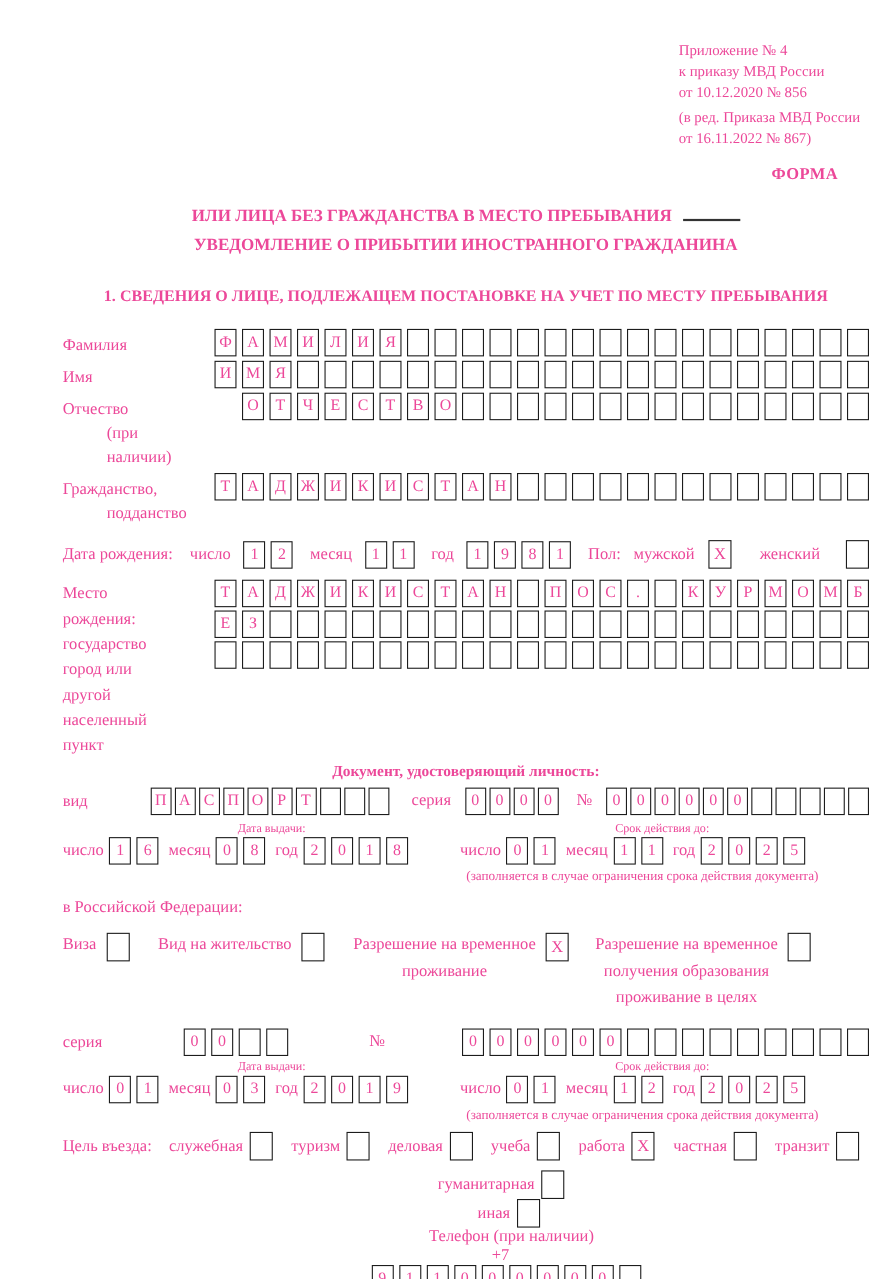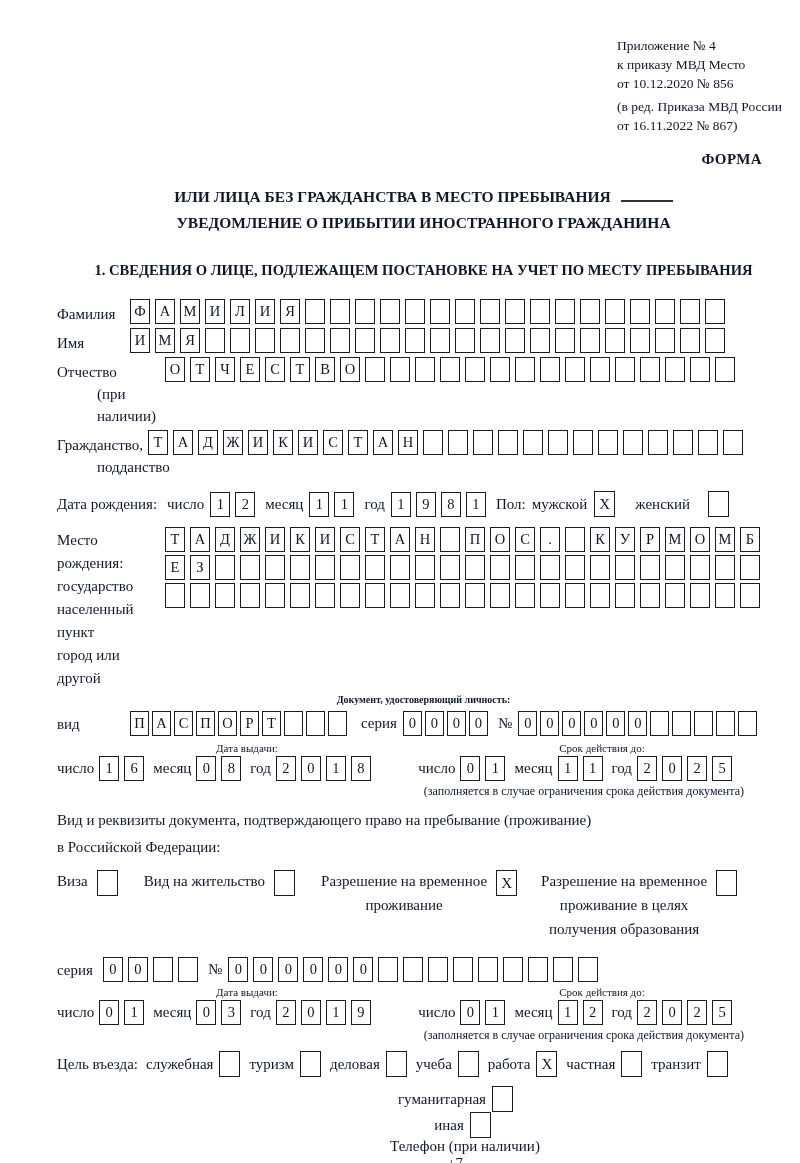--- a/index.html
+++ b/index.html
@@ -1,27 +1,27 @@
 <!DOCTYPE html>
 <html><head>
 <meta charset="utf-8">
 <style>
   html,body{margin:0;padding:0;background:#e8e8e8;}
   .page{width:800px;height:1163px;background:#fff;box-sizing:border-box;
         padding:36px 10px 18px 57px;font-family:"Liberation Serif","DejaVu Serif",serif;
-        color:#0f172a;overflow:hidden;position:relative;margin:0 auto;}
+        color:#ec4899;overflow:hidden;position:relative;margin:0 auto;}
   
   .hdr{margin-left:560px;font-size:13.5px;line-height:19px;}
   .hdr .mt{margin-top:4px;}
   .forma{font-weight:bold;font-size:15px;text-align:right;padding-right:28px;margin-top:16px;letter-spacing:.4px;}
   .title{text-align:center;font-weight:bold;font-size:15.5px;line-height:26px;margin-top:16px;}
   .blank{display:inline-block;width:52px;border-bottom:2.2px solid #333;margin-left:10px;vertical-align:baseline;}
   .sec{font-weight:bold;font-size:14.6px;text-align:center;margin-top:26px;margin-bottom:20px;}
   
-  .frow{display:flex;align-items:flex-start;margin-bottom:3px;font-size:15px;}
+  .frow{display:flex;align-items:flex-start;margin-bottom:3px;font-size:15px;justify-content:space-between;}
   .ac{align-items:center;}
   .flabel{flex:0 0 auto;padding-top:4px;line-height:22px;}
   .w73{width:73px;} .w91{width:91px;} .w108{width:108px;}
   .sub{line-height:22px;margin-left:40px;}
   .boxes{display:flex;gap:5px;flex:0 0 auto;}
   .box{flex:0 0 auto;width:20px;height:25px;border:1.6px solid #1c1c1c;text-align:center;
        font-size:14.5px;line-height:23px;box-sizing:border-box;background:#fff;}
   .boxes.sm{gap:3px;} .boxes.sm .box{width:19px;}
   .cbox{display:inline-block;flex:0 0 auto;width:21px;height:26px;border:1.6px solid #1c1c1c;
         box-sizing:border-box;text-align:center;font-size:15px;line-height:24px;}
@@ -53,21 +53,21 @@
   .ph-lbl{margin:0 24px 0 34px;}
   .ph-pref{margin-right:10px;}
 </style>
 </head>
 <body>
 
 <div class="page">
 
   <div class="hdr">
     <div>Приложение № 4</div>
-    <div>к приказу МВД Место</div>
+    <div>к приказу МВД России</div>
     <div>от 10.12.2020 № 856</div>
     <div class="mt">(в ред. Приказа МВД России</div>
     <div>от 16.11.2022 № 867)</div>
   </div>
   <div class="forma">ФОРМА</div>
 
   <div class="title">
     <div><span>ИЛИ ЛИЦА БЕЗ ГРАЖДАНСТВА В МЕСТО ПРЕБЫВАНИЯ</span><span class="blank"></span></div>
     <div>УВЕДОМЛЕНИЕ О ПРИБЫТИИ ИНОСТРАННОГО ГРАЖДАНИНА</div>
   </div>
@@ -222,22 +222,22 @@
     <span>мужской</span>
     <span class="cbox" style="margin-left:7px;">X</span>
     <span class="dlbl" style="padding-left:20px;">женский</span>
     <span class="cbox" style="margin-left:12px;"></span>
   </div>
 
   <div class="frow">
     <div class="flabel w108" style="padding-top:2px;line-height:23px;">
       <div>Место рождения:</div>
       <div>государство</div>
+      <div>город или другой</div>
       <div>населенный пункт</div>
-      <div>город или другой</div>
     </div>
     <div>
       <div class="boxes mb">
           <span class="box">Т</span>
           <span class="box">А</span>
           <span class="box">Д</span>
           <span class="box">Ж</span>
           <span class="box">И</span>
           <span class="box">К</span>
           <span class="box">И</span>
@@ -307,21 +307,21 @@
           <span class="box"></span>
           <span class="box"></span>
           <span class="box"></span>
           <span class="box"></span>
           <span class="box"></span>
           <span class="box"></span>
         </div>
     </div>
   </div>
 
-  <div class="sec" style="margin:4px 0 6px;font-size:10px;font-family:Liberation Serif, serif;">Документ, удостоверяющий личность:</div>
+  <div class="sec" style="margin:4px 0 6px;font-size:14px;font-family:Liberation Serif, serif;">Документ, удостоверяющий личность:</div>
 
   <div class="frow ac" style="margin-bottom:6px;">
     <span class="flabel w73" style="padding-top:0;">вид</span>
     <span class="boxes sm">
         <span class="box">П</span>
         <span class="box">А</span>
         <span class="box">С</span>
         <span class="box">П</span>
         <span class="box">О</span>
         <span class="box">Р</span>
@@ -393,21 +393,20 @@
           <span class="box">2</span>
           <span class="box">0</span>
           <span class="box">2</span>
           <span class="box">5</span>
         </span>
     </span>
   </div>
   <div class="dp-note">(заполняется в случае ограничения срока действия документа)</div>
 
   <div class="para">
-    <div>Вид и реквизиты документа, подтверждающего право на пребывание (проживание)</div>
     <div>в Российской Федерации:</div>
   </div>
 
   <div class="optrow">
     <span class="opt">
       <span class="optlbl">Виза</span>
       <span class="cbox"></span>
     </span>
     <span class="opt g26">
       <span class="optlbl">Вид на жительство</span>
@@ -416,22 +415,22 @@
     <span class="opt g26">
       <span class="optlbl">
         <div>Разрешение на временное</div>
         <div>проживание</div>
       </span>
       <span class="cbox">X</span>
     </span>
     <span class="opt g24">
       <span class="optlbl">
         <div>Разрешение на временное</div>
+        <div>получения образования</div>
         <div>проживание в целях</div>
-        <div>получения образования</div>
       </span>
       <span class="cbox"></span>
     </span>
   </div>
 
   <div class="frow ac" style="margin-bottom:4px;">
     <span class="flabel" style="padding-top:0;">серия</span>
     <span class="boxes" style="margin-left:10px;">
         <span class="box">0</span>
         <span class="box">0</span>

